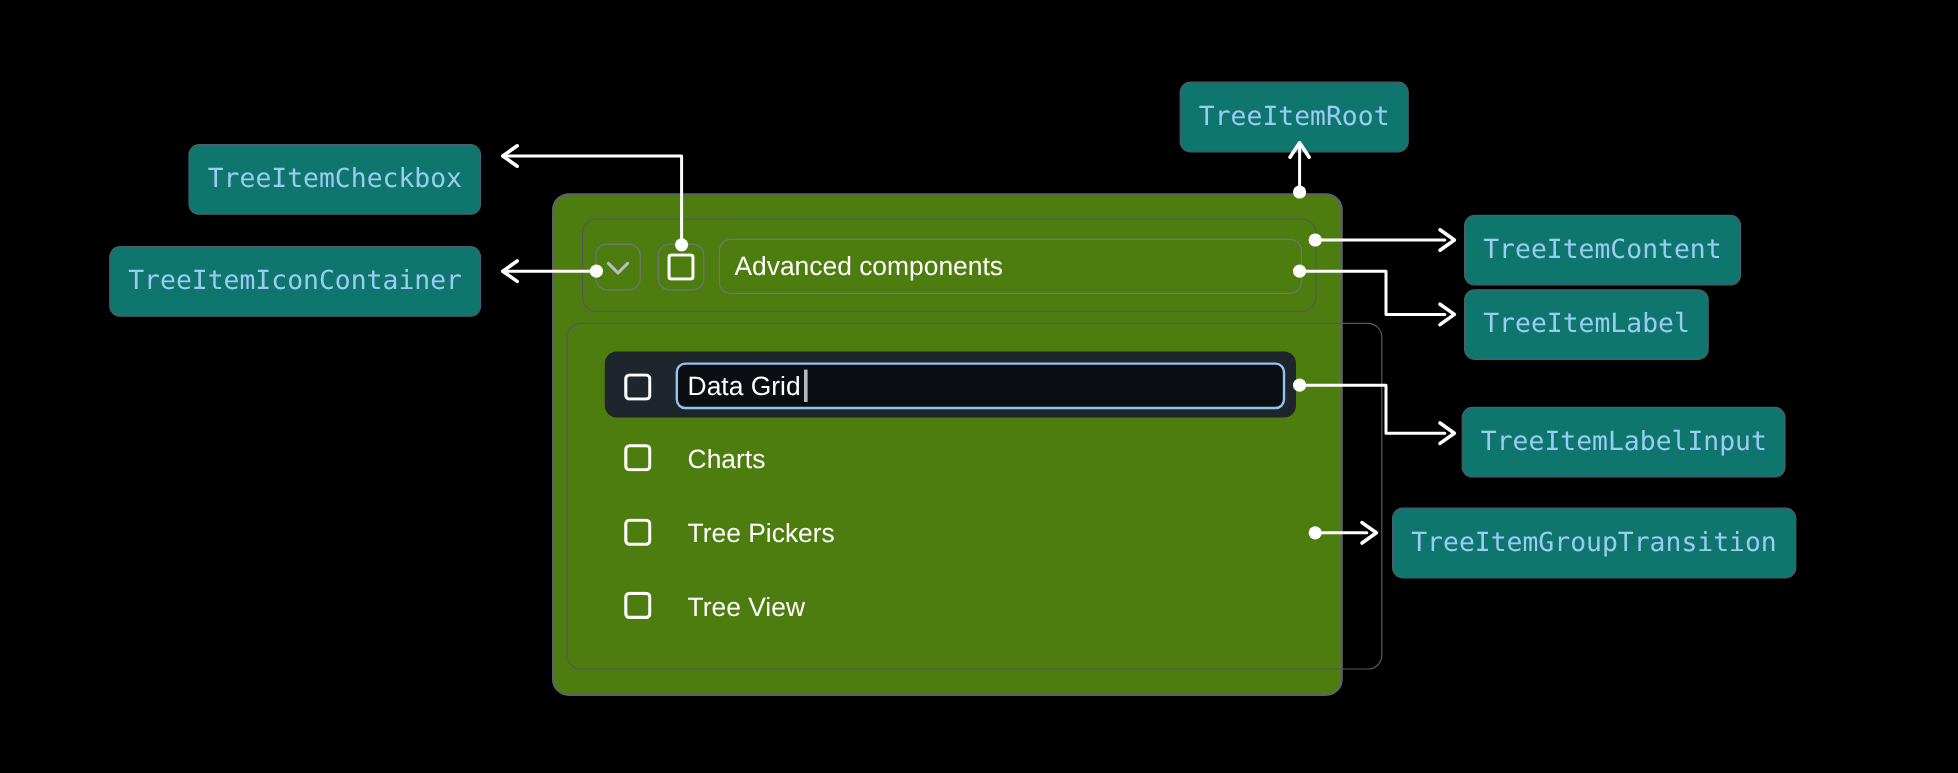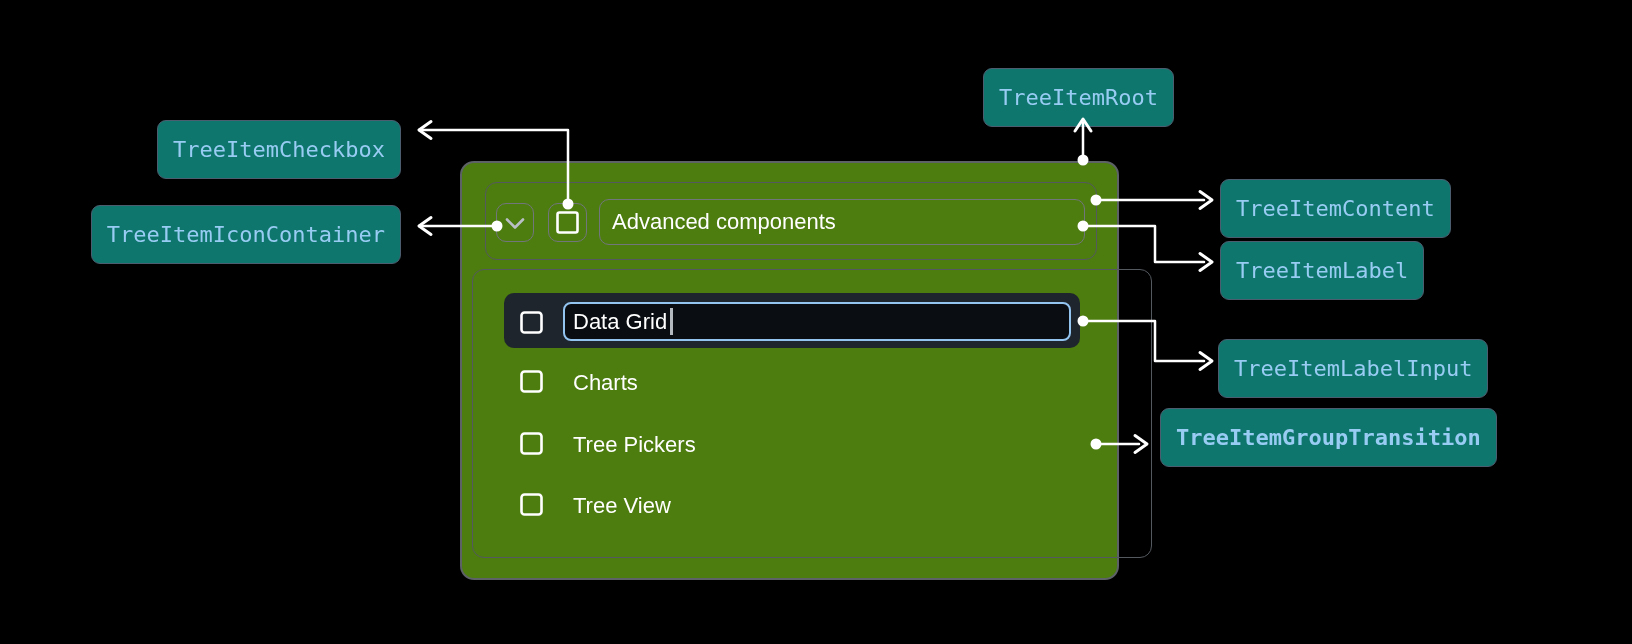--- a/index.html
+++ b/index.html
@@ -56,21 +56,21 @@
     position:absolute;height:59px;display:flex;align-items:center;padding:0 15px;
     background:#0f766e;border:1.5px solid #4c5d6f;border-radius:9px;
     color:#99ccf3;font-family:"DejaVu Sans Mono",monospace;font-size:22px;white-space:nowrap;
   }
   .chip-checkbox{right:1231px;top:120px;}
   .chip-iconcontainer{right:1231px;top:205px;}
   .chip-root{left:983px;top:68px;}
   .chip-content{left:1220px;top:179px;}
   .chip-label{left:1220px;top:241px;}
   .chip-labelinput{left:1218px;top:339px;}
-  .chip-grouptransition{left:1160px;top:408px;font-weight:bold;}
+  .chip-grouptransition{left:1160px;top:423px;}
   
   .overlay{position:absolute;left:0;top:0;z-index:6;pointer-events:none;}
   .c-line{stroke:#fff;stroke-width:2.5;fill:none;stroke-linecap:round;stroke-linejoin:round;}
   .c-head{stroke:#fff;stroke-width:3;fill:none;stroke-linecap:round;stroke-linejoin:round;}
   .c-dot{fill:#fff;}
   .glyph{display:block;}
 </style>
 </head>
 <body>
 

